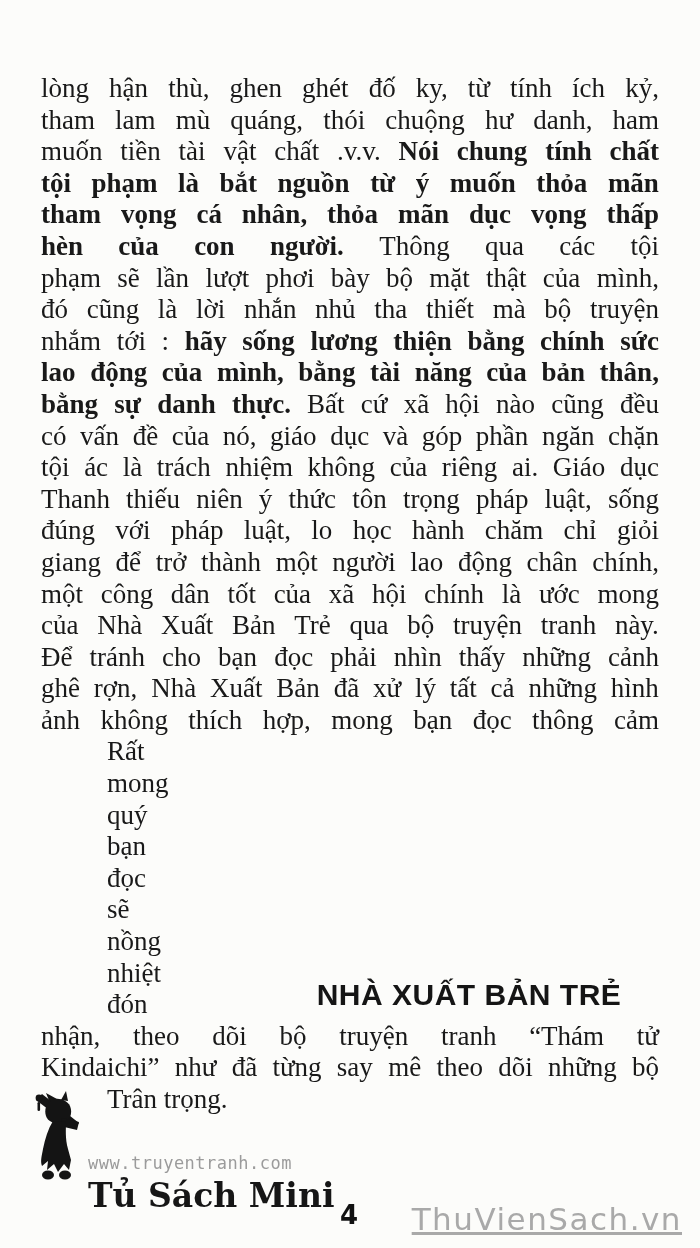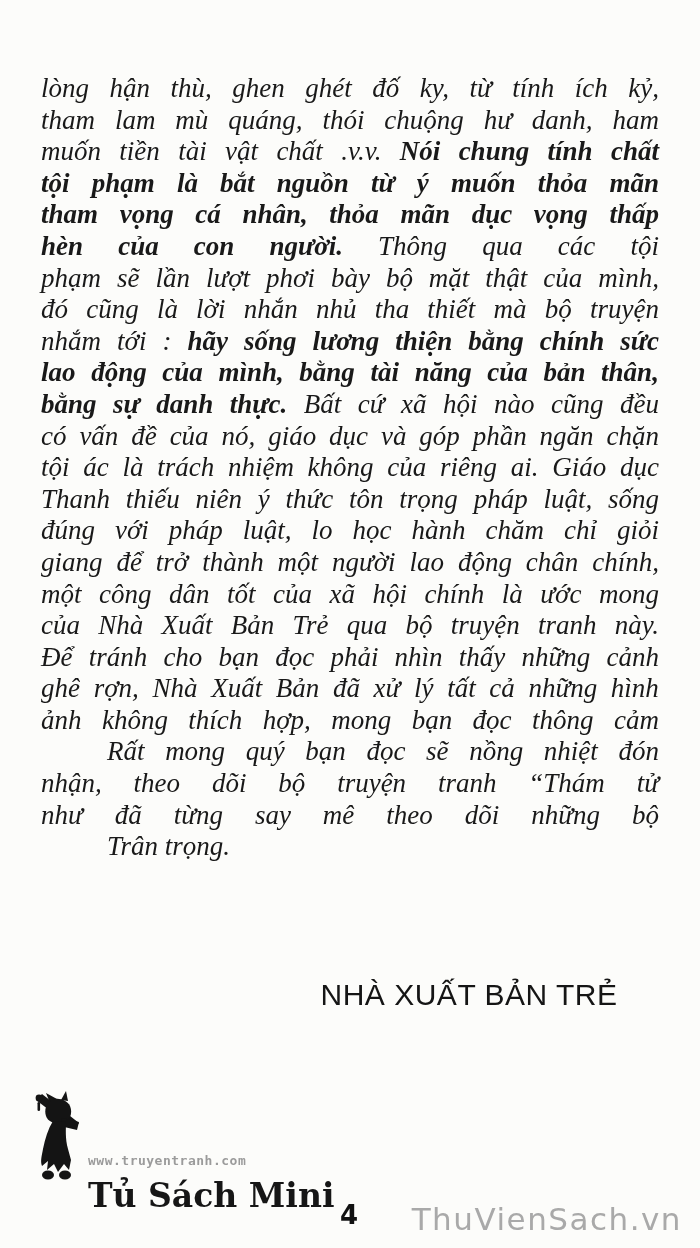--- a/index.html
+++ b/index.html
@@ -15,39 +15,38 @@
     background: #fcfcfa;
   }
   
   .page-text {
     position: absolute;
     left: 41px; top: 73px;
     width: 618px;
     color: #191919;
   }
   .text-line {
-    font-style: italic;
     font-size: 27px;
     line-height: 31.6px;
     white-space: nowrap;
   }
   .text-line.justify {
     display: flex;
     justify-content: space-between;
   }
   .w { display: inline-block; }
   .w.bold { font-weight: 700; }
   
   .signature {
     position: absolute;
     left: 315px; top: 978px;
     width: 308px;
     text-align: center;
     font-family: "Liberation Sans", "DejaVu Sans", sans-serif;
-    font-weight: 400;
+    font-weight: 700;
     font-size: 30px;
     letter-spacing: 0.5px;
     color: #151515;
     white-space: nowrap;
   }
   
   .logo { position: absolute; left: 0; top: 0; }
   .mascot {
     position: absolute; left: 33px; top: 1091px;
     width: 58px; height: 90px; display: block;
@@ -56,42 +55,43 @@
     position: absolute; left: 88px; top: 1176px;
     font-family: "DejaVu Serif", serif;
     font-weight: 700;
     font-size: 33px;
     color: #161616;
     white-space: nowrap;
   }
   .logo-url {
     position: absolute; left: 88px; top: 1153px;
     font-family: "DejaVu Sans Mono", monospace;
-    font-weight: 700;
-    font-size: 13px;
+    font-weight: 400;
+    font-size: 17px;
     letter-spacing: 0.5px;
     color: #9b9b9b;
     white-space: nowrap;
   }
   
   .page-number {
     position: absolute; left: 340px; top: 1200px;
     font-family: "DejaVu Sans", sans-serif;
     font-weight: 700;
     font-size: 26px;
     color: #111;
   }
   .watermark {
     position: absolute; right: 18px; top: 1201px;
     font-family: "DejaVu Sans", sans-serif;
     font-weight: 400;
     font-size: 31px;
     letter-spacing: 1.5px;
     color: #a9a9a9;
     white-space: nowrap;
+    text-decoration: underline;
   }
 </style>
 </head>
 <body>
 
 <div class="page">
 
   <div class="page-text">
       <div class="text-line justify">
         <span class="w">lòng</span>
@@ -343,21 +343,21 @@
         <span class="w">ảnh</span>
         <span class="w">không</span>
         <span class="w">thích</span>
         <span class="w">hợp,</span>
         <span class="w">mong</span>
         <span class="w">bạn</span>
         <span class="w">đọc</span>
         <span class="w">thông</span>
         <span class="w">cảm</span>
       </div>
-      <div class="text-line justify" style="padding-left: 66px;">
+      <div class="text-line justify" style="padding-left: 66px; flex-direction: column;">
         <span class="w">Rất</span>
         <span class="w">mong</span>
         <span class="w">quý</span>
         <span class="w">bạn</span>
         <span class="w">đọc</span>
         <span class="w">sẽ</span>
         <span class="w">nồng</span>
         <span class="w">nhiệt</span>
         <span class="w">đón</span>
       </div>
@@ -365,20 +365,21 @@
         <span class="w">nhận,</span>
         <span class="w">theo</span>
         <span class="w">dõi</span>
         <span class="w">bộ</span>
         <span class="w">truyện</span>
         <span class="w">tranh</span>
         <span class="w">“Thám</span>
         <span class="w">tử</span>
       </div>
       <div class="text-line justify">
+        <span class="w">Kindaichi”</span>
         <span class="w">như</span>
         <span class="w">đã</span>
         <span class="w">từng</span>
         <span class="w">say</span>
         <span class="w">mê</span>
         <span class="w">theo</span>
         <span class="w">dõi</span>
         <span class="w">những</span>
         <span class="w">bộ</span>
       </div>

